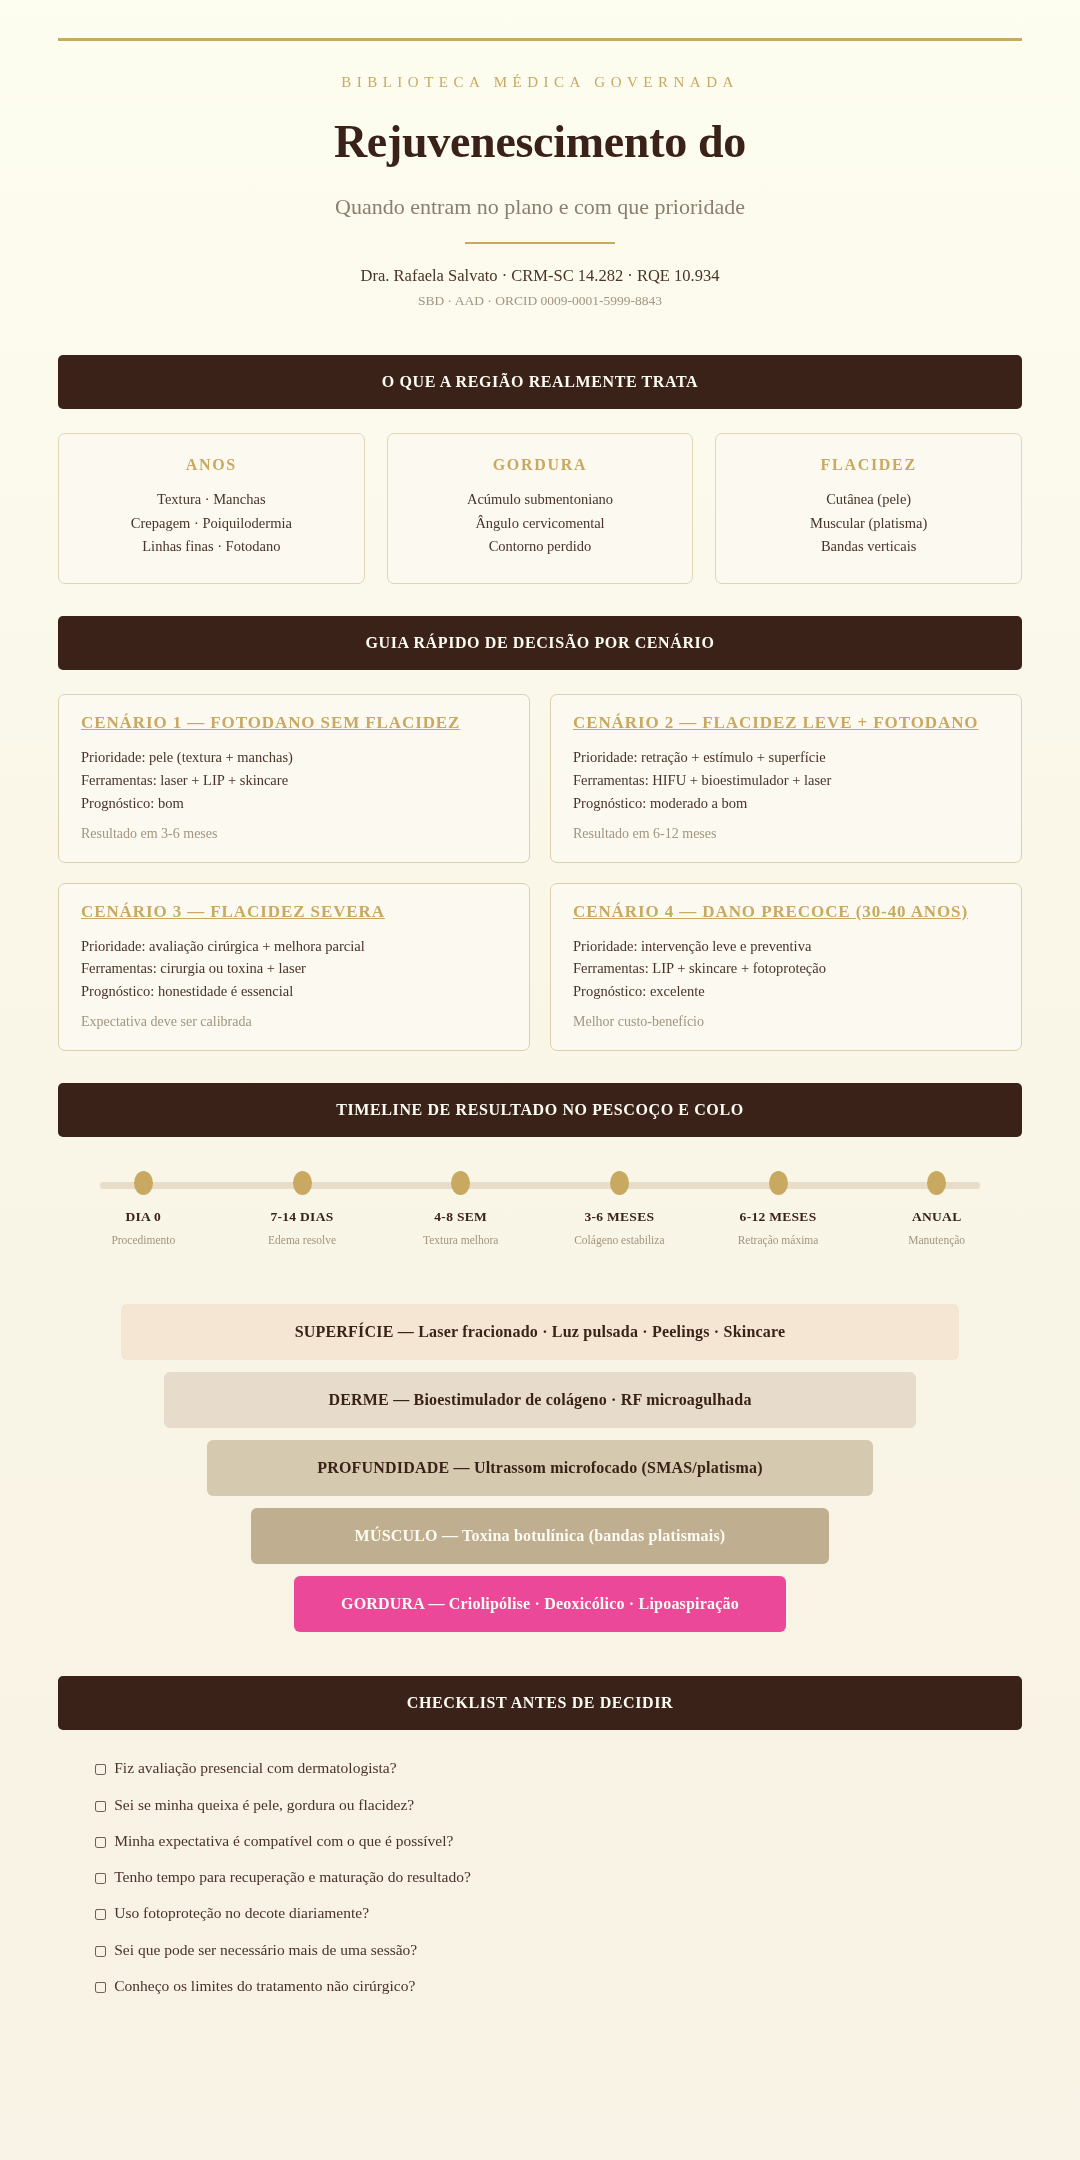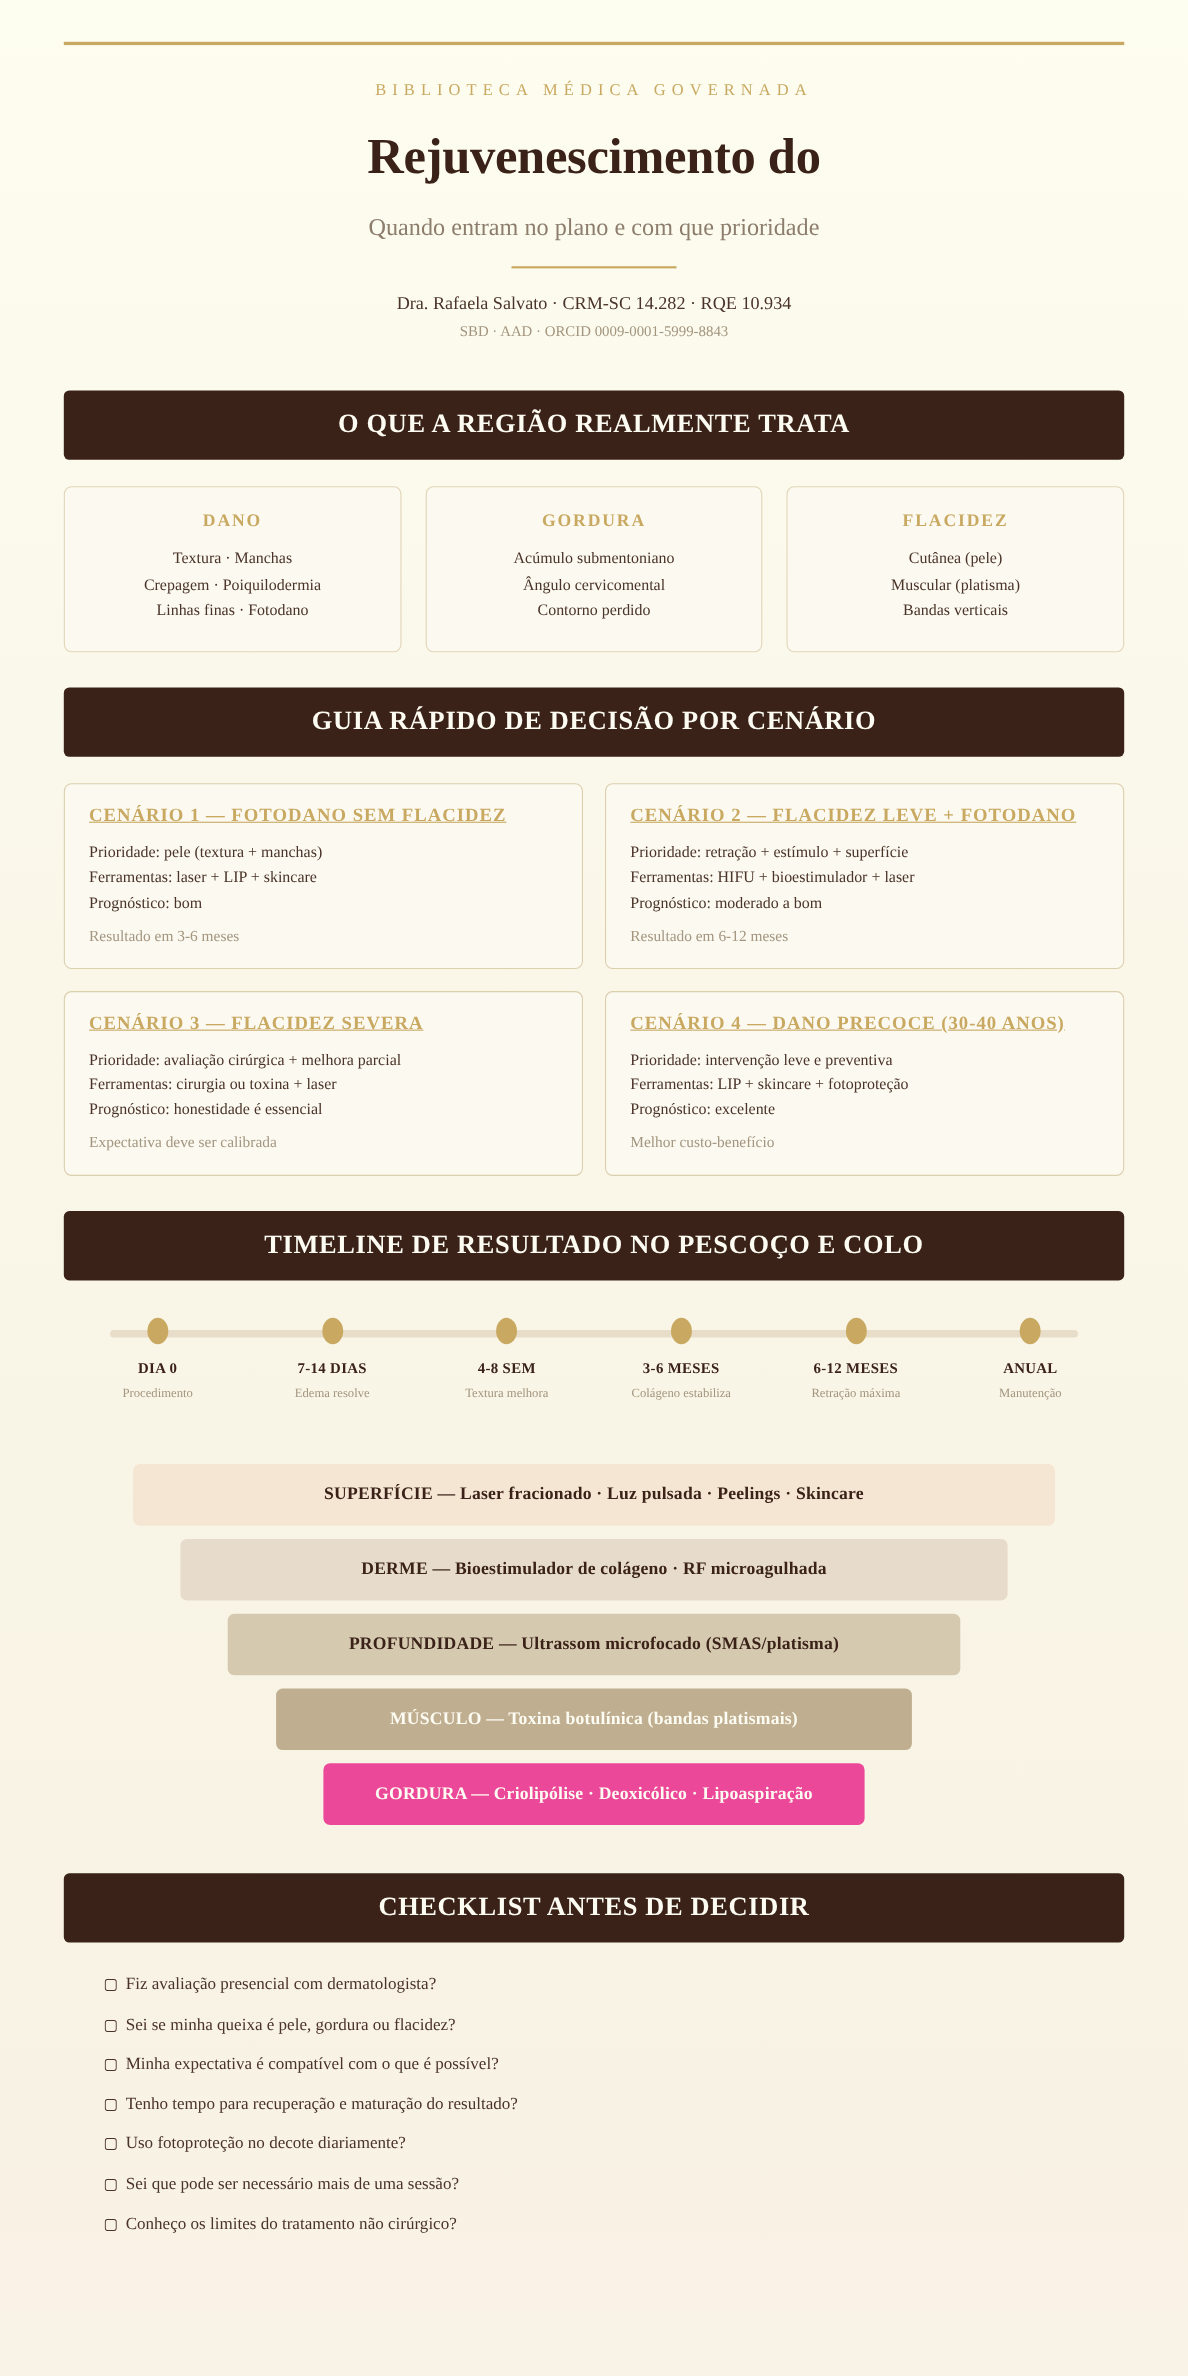--- a/index.html
+++ b/index.html
@@ -66,21 +66,21 @@
     font-size: 13.5px;
     color: #a3957f;
   }
 
   
   .section-bar {
     margin: 0 58px;
     background: #3b2218;
     color: #fdfcf2;
     text-align: center;
-    font-size: 24px;
+    font-size: 16px;
     font-weight: 700;
     letter-spacing: 0.6px;
     padding: 18px 10px;
     border-radius: 5px;
   }
 
   .sec-spacer-lg { height: 46px; }
   .sec-spacer-md { height: 32px; }
 
   
@@ -232,21 +232,21 @@
     <div class="byline">Dra. Rafaela Salvato · CRM-SC 14.282 · RQE 10.934</div>
     <div class="credentials">SBD · AAD · ORCID 0009-0001-5999-8843</div>
   </div>
 
   <div class="sec-spacer-lg"></div>
 
   <div class="section-bar">O QUE A REGIÃO REALMENTE TRATA</div>
 
   <div class="cards-row">
     <div class="card">
-      <div class="card-title">DANO</div>
+      <div class="card-title">ANOS</div>
       <div class="card-line">Textura · Manchas</div>
       <div class="card-line">Crepagem · Poiquilodermia</div>
       <div class="card-line">Linhas finas · Fotodano</div>
     </div>
     <div class="card">
       <div class="card-title">GORDURA</div>
       <div class="card-line">Acúmulo submentoniano</div>
       <div class="card-line">Ângulo cervicomental</div>
       <div class="card-line">Contorno perdido</div>
     </div>

